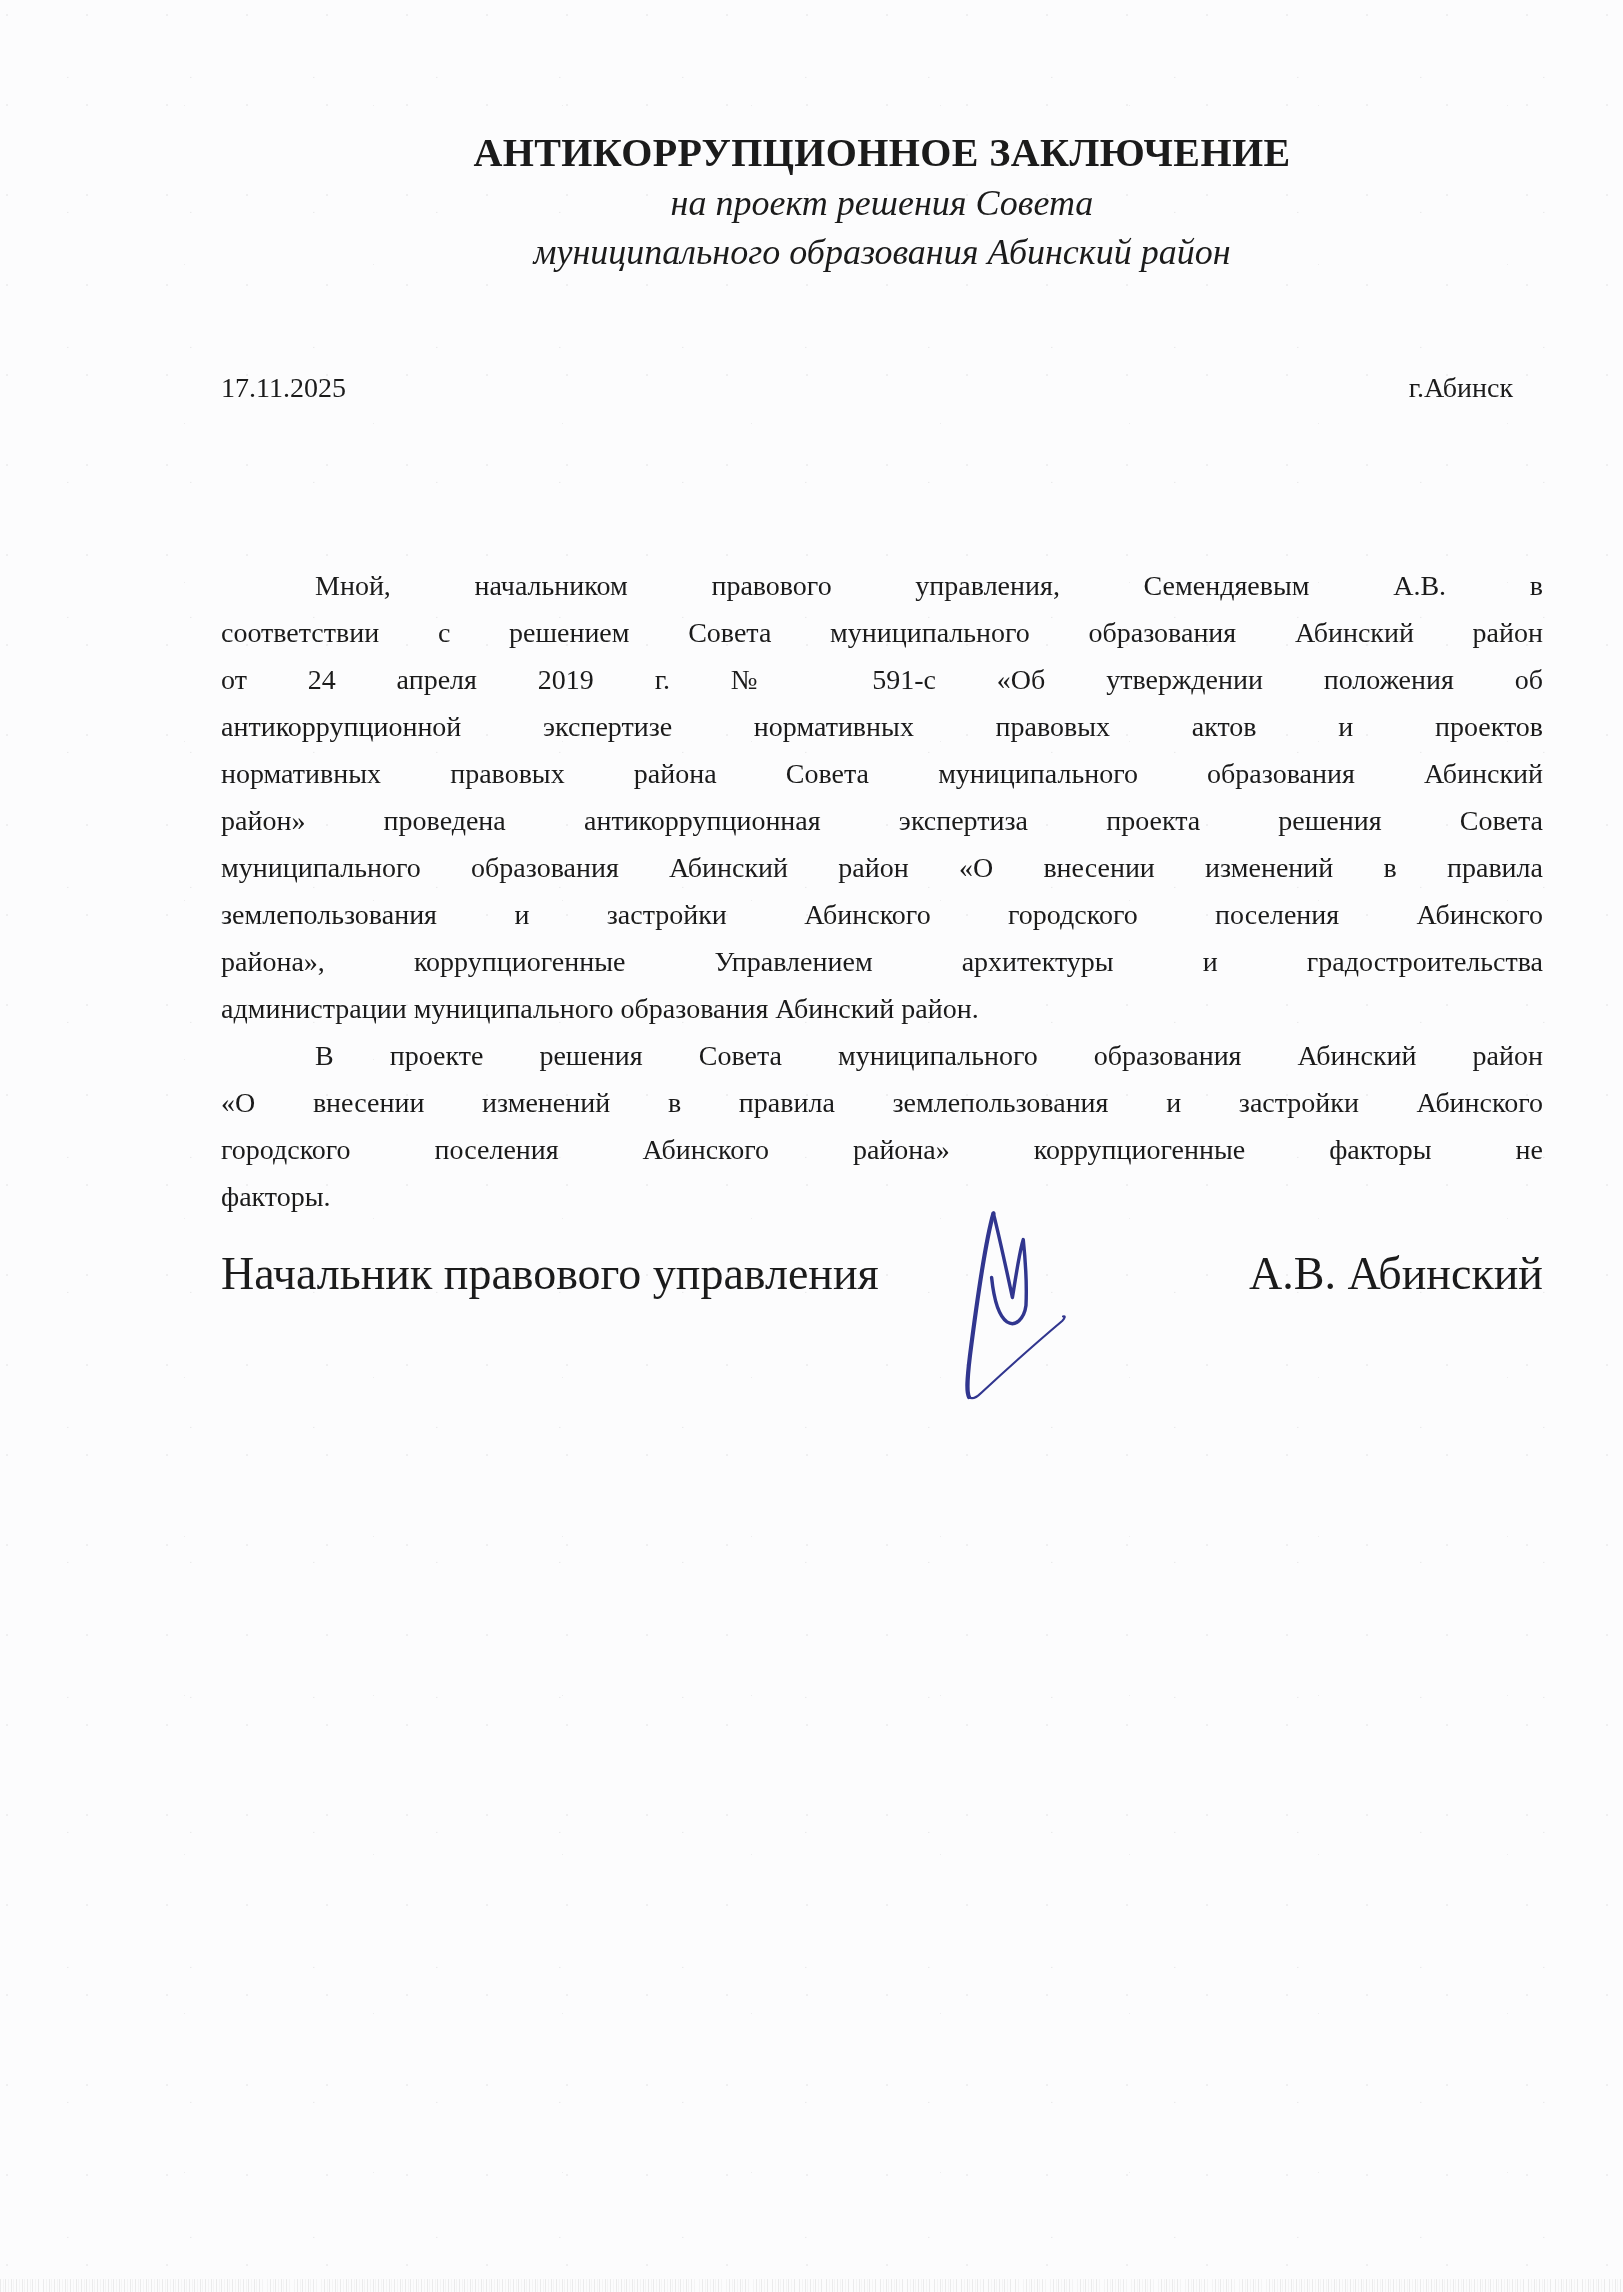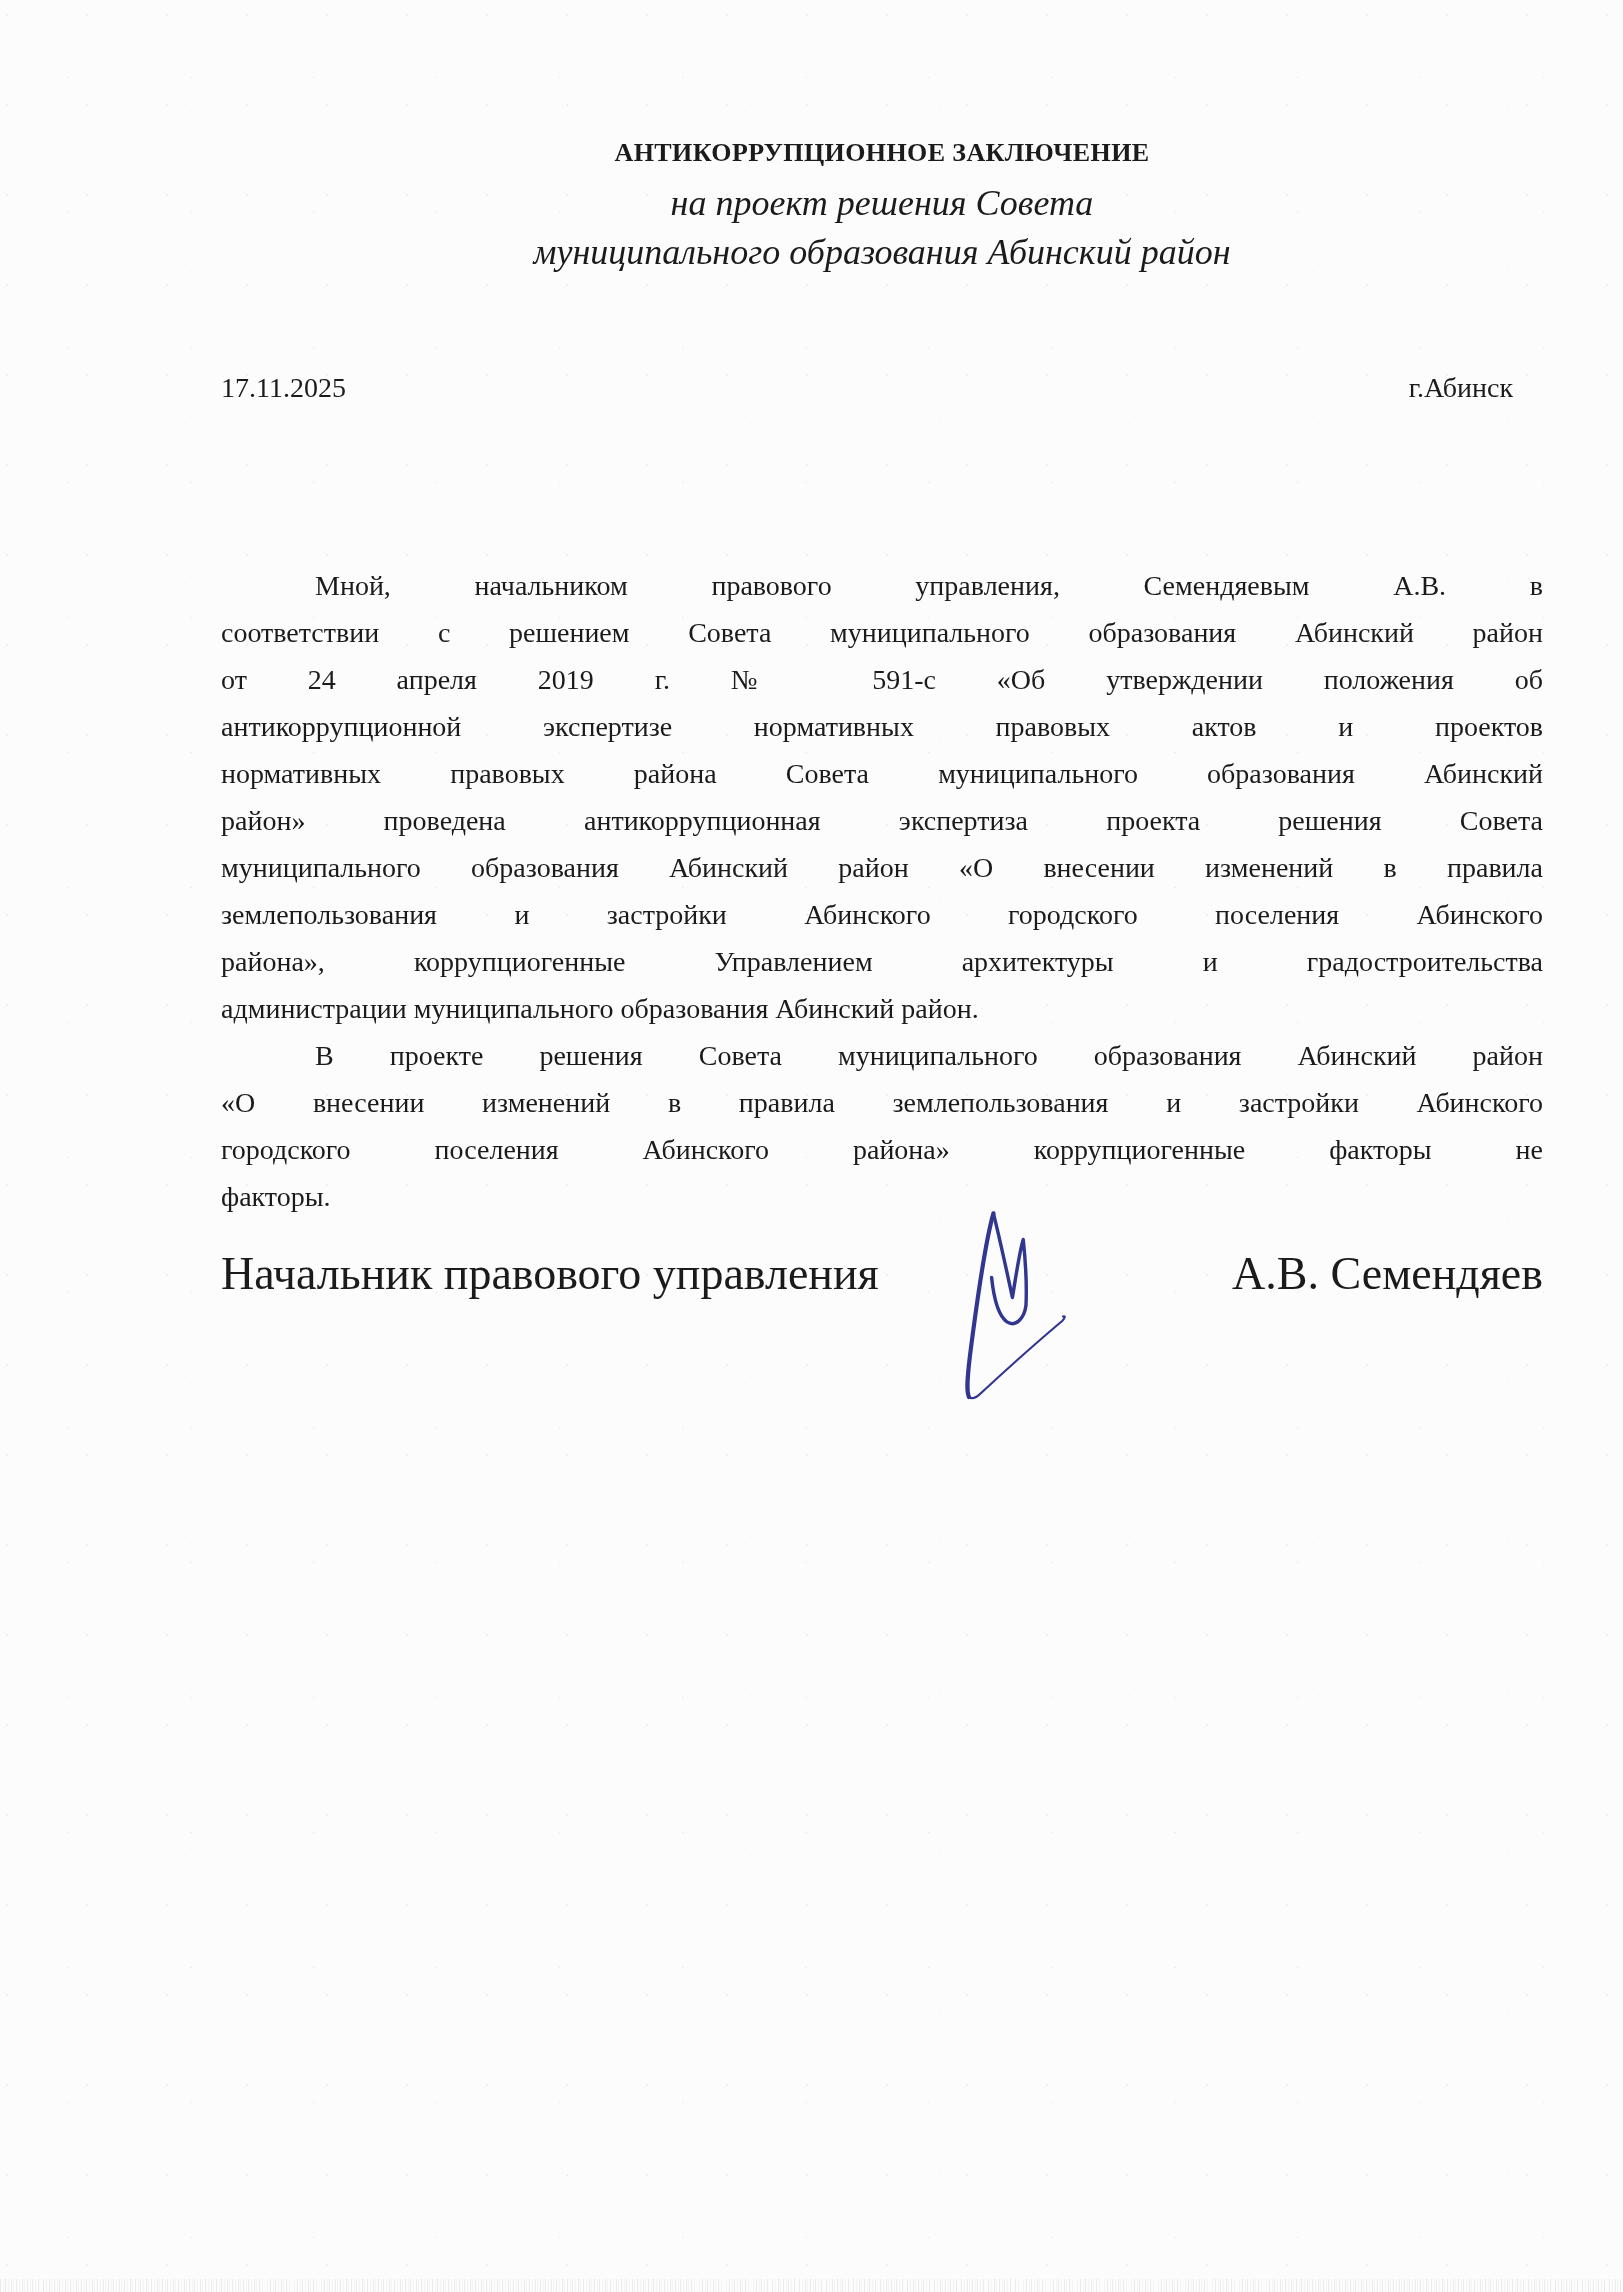--- a/index.html
+++ b/index.html
@@ -45,21 +45,21 @@
   }
 
   .title-block {
     position: absolute;
     left: 221px;
     top: 127px;
     width: 1322px;
     text-align: center;
   }
   .title-main {
-    font-size: 26px;
+    font-size: 40px;
     font-weight: bold;
     line-height: 52px;
     letter-spacing: 0.4px;
   }
   .title-sub {
     font-size: 36px;
     line-height: 49px;
     font-style: italic;
   }
 
@@ -149,21 +149,21 @@
     <div class="paragraph">
         <div class="line first">В проекте решения Совета муниципального образования Абинский район</div>
         <div class="line">«О внесении изменений в правила землепользования и застройки Абинского</div>
         <div class="line">городского поселения Абинского района» коррупциогенные факторы не</div>
         <div class="line last">факторы.</div>
       </div>
   </div>
 
   <div class="sig-row">
     <span>Начальник правового управления</span>
-    <span>А.В. Семендяев</span>
+    <span>А.В. Абинский</span>
   </div>
 
   <svg class="signature-svg" viewBox="0 0 140 220" xmlns="http://www.w3.org/2000/svg" aria-hidden="true">
 
     <path class="ink" d="M 50,7 C 42,35 31,110 24,165 C 21,190 20,204 23,210" stroke-width="4.6" stroke="#31368f"></path>
 
     <path class="ink" d="M 23,210 C 26,213 31,211 37,205 C 63,181 101,147 126,126 C 129,123 130,120 127,121" stroke-width="2.4" stroke="#31368f"></path>
 
     <path class="ink" d="M 50,7 C 57,35 65,72 71,100 C 75,76 79,48 83,36 C 85,55 87,88 86,109 C 84,124 74,133 65,127 C 55,120 50,97 48,78" stroke-width="3.8" stroke="#31368f"></path>
   </svg>

